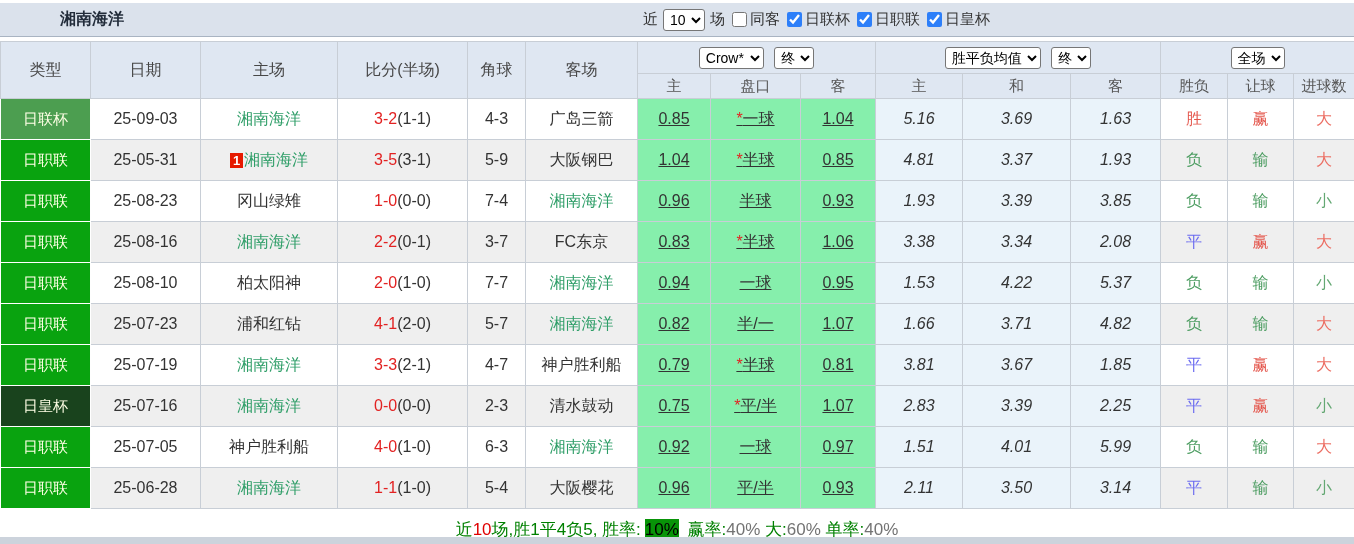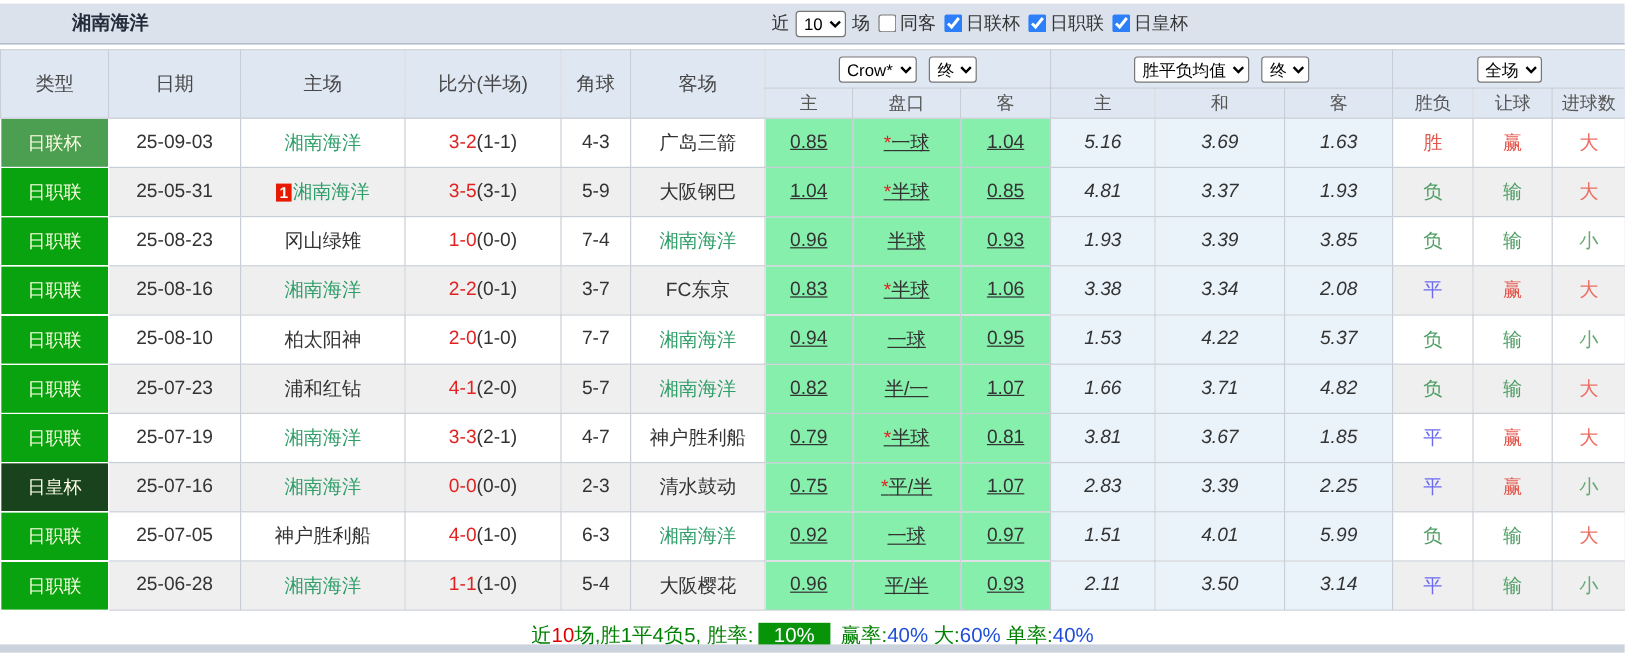--- a/index.html
+++ b/index.html
@@ -32,22 +32,22 @@
   td.avg,  tr.alt td.avg {background:#eaf3fa;font-style:italic;}
   .focus{color:#2f9e68;}
   .score-main{color:#e22222;}
   .score-half{color:#333;}
   .redcard{background:#e61a00;color:#fff;font-size:13px;font-weight:bold;padding:0 3px;margin-right:1px;}
   .star{color:#e22222;}
   .c-red{color:#e4564c;} .c-green{color:#4d9d62;} .c-blue{color:#6b6bf0;}
   td.res-goal.c-red{color:#ec6e63;} td.res-goal.c-green{color:#64a873;}
   
   .summary{height:30px;text-align:center;padding-top:9px;font-size:17px;background:#fff;}
-  .s-green{color:#008000;} .s-red{color:#e00000;} .s-blue{color:#1d4ed8;}
-  .s-badge{background:#089408;color:#ffffff;padding:1px 13px;margin:0 4px;}
+  .s-green{color:#008000;} .s-red{color:#e00000;} .s-blue{color:#737373;}
+  .s-badge{background:#089408;color:#000000;padding:1px 0;margin:0 4px;}
   .bottom-bar{position:absolute;bottom:0;left:0;width:1354px;height:7px;background:#ccd3dc;}
 </style>
 </head>
 <body>
 
 <div class="topbar">
   <span class="team-name">湘南海洋</span>
   <div class="controls">
     <span>近</span>
     <select>

